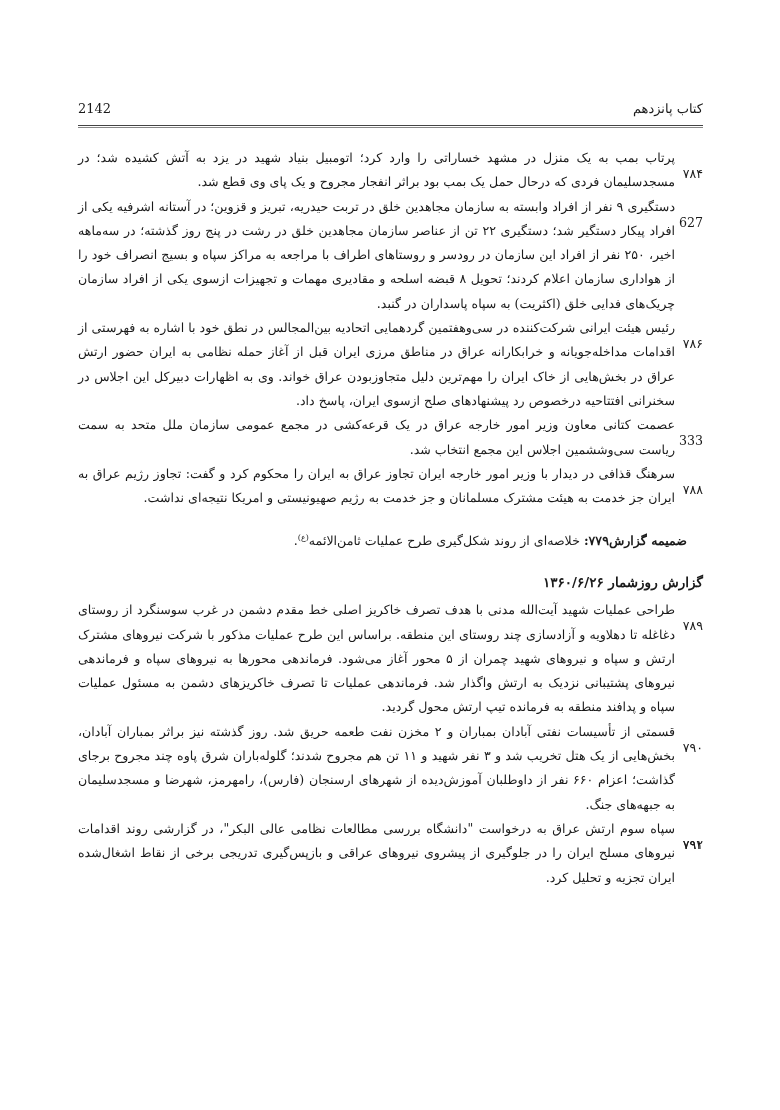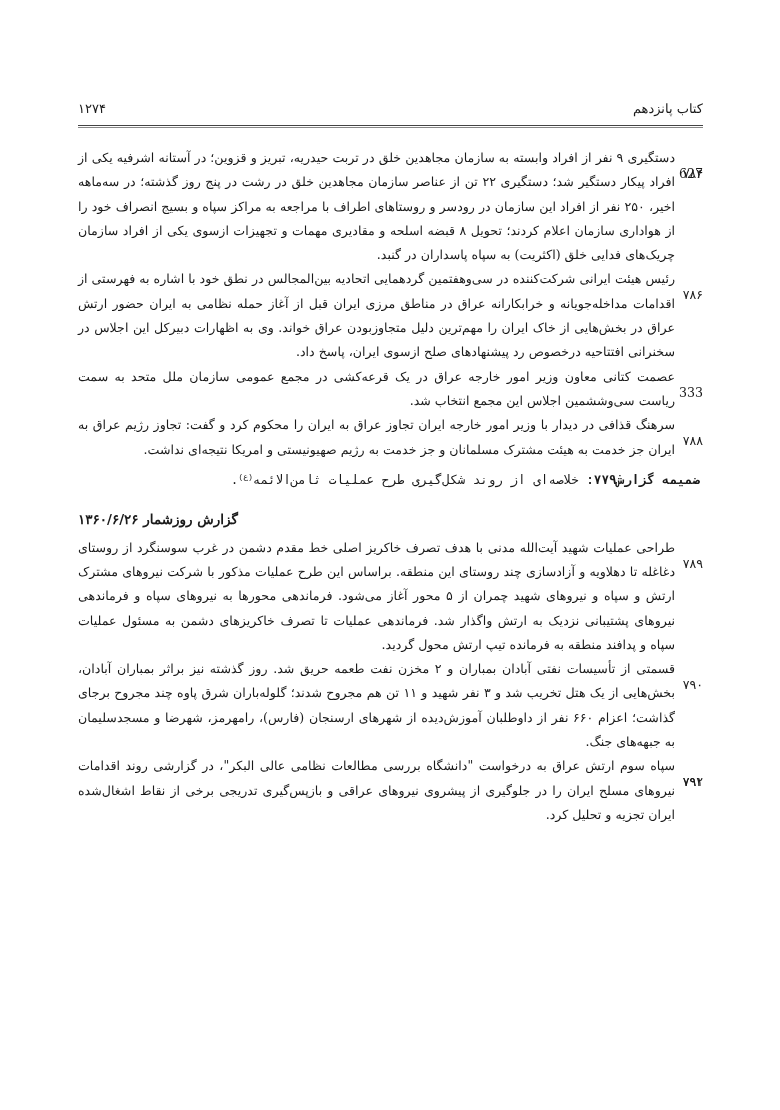--- a/index.html
+++ b/index.html
@@ -9,39 +9,40 @@
   .header { position: absolute; top: 97px; left: 0; width: 625px; height: 22px;
             display: flex; justify-content: space-between; align-items: center;
             font-size: 13px; }
   .header .title { font-weight: normal; }
   .rule { position: absolute; top: 125px; left: 0; width: 625px; height: 3px;
           border-top: 1.5px solid #444; border-bottom: 1px solid #888; box-sizing: border-box; }
   .content { position: absolute; top: 146px; left: 0; width: 625px; font-size: 12.6px;
              line-height: 24.3px; text-align: justify; }
   .entry { position: relative; padding-right: 28px; margin: 0; }
   .entry .num { position: absolute; right: 0; top: 16px; font-weight: normal; }
-  .annex { margin: 3px; font-size: 12.6px; font-family: Liberation Mono, monospace; }
+  .annex { margin: 16px; font-size: 12.6px; }
   .annex .lbl { font-weight: bold; }
   .annex sup { font-size: 8px; }
-  .section-title { text-align: left; font-weight: bold; font-size: 13.5px;
+  .section-title { text-align: right; font-weight: bold; font-size: 13.5px;
                    margin: 14px 0 4px 0; }
 </style>
 </head>
 <body>
 
 <div class="page">
   <div class="header">
     <span class="title">کتاب پانزدهم</span>
-    <span class="pnum">۱۲۷۴</span>
+    <span class="pnum">2142</span>
   </div>
   <div class="rule"></div>
 
   <div class="content">
     <p class="entry">
       <span class="num">۷۸۴</span>
+      <span>پرتاب بمب به یک منزل در مشهد خساراتی را وارد کرد؛ اتومبیل بنیاد شهید در یزد به آتش کشیده شد؛ در مسجدسلیمان فردی که درحال حمل یک بمب بود براثر انفجار مجروح و یک پای وی قطع شد.</span>
     </p>
     <p class="entry">
       <span class="num">627</span>
       <span>دستگیری ۹ نفر از افراد وابسته به سازمان مجاهدین خلق در تربت حیدریه، تبریز و قزوین؛ در آستانه اشرفیه یکی از افراد پیکار دستگیر شد؛ دستگیری ۲۲ تن از عناصر سازمان مجاهدین خلق در رشت در پنج روز گذشته؛ در سه‌ماهه اخیر، ۲۵۰ نفر از افراد این سازمان در رودسر و روستاهای اطراف با مراجعه به مراکز سپاه و بسیج انصراف خود را از هواداری سازمان اعلام کردند؛ تحویل ۸ قبضه اسلحه و مقادیری مهمات و تجهیزات ازسوی یکی از افراد سازمان چریک‌های فدایی خلق (اکثریت) به سپاه پاسداران در گنبد.</span>
     </p>
     <p class="entry">
       <span class="num">۷۸۶</span>
       <span>رئیس هیئت ایرانی شرکت‌کننده در سی‌وهفتمین گردهمایی اتحادیه بین‌المجالس در نطق خود با اشاره به فهرستی از اقدامات مداخله‌جویانه و خرابکارانه عراق در مناطق مرزی ایران قبل از آغاز حمله نظامی به ایران حضور ارتش عراق در بخش‌هایی از خاک ایران را مهم‌ترین دلیل متجاوزبودن عراق خواند. وی به اظهارات دبیرکل این اجلاس در سخنرانی افتتاحیه درخصوص رد پیشنهادهای صلح ازسوی ایران، پاسخ داد.</span>
     </p>
     <p class="entry">

